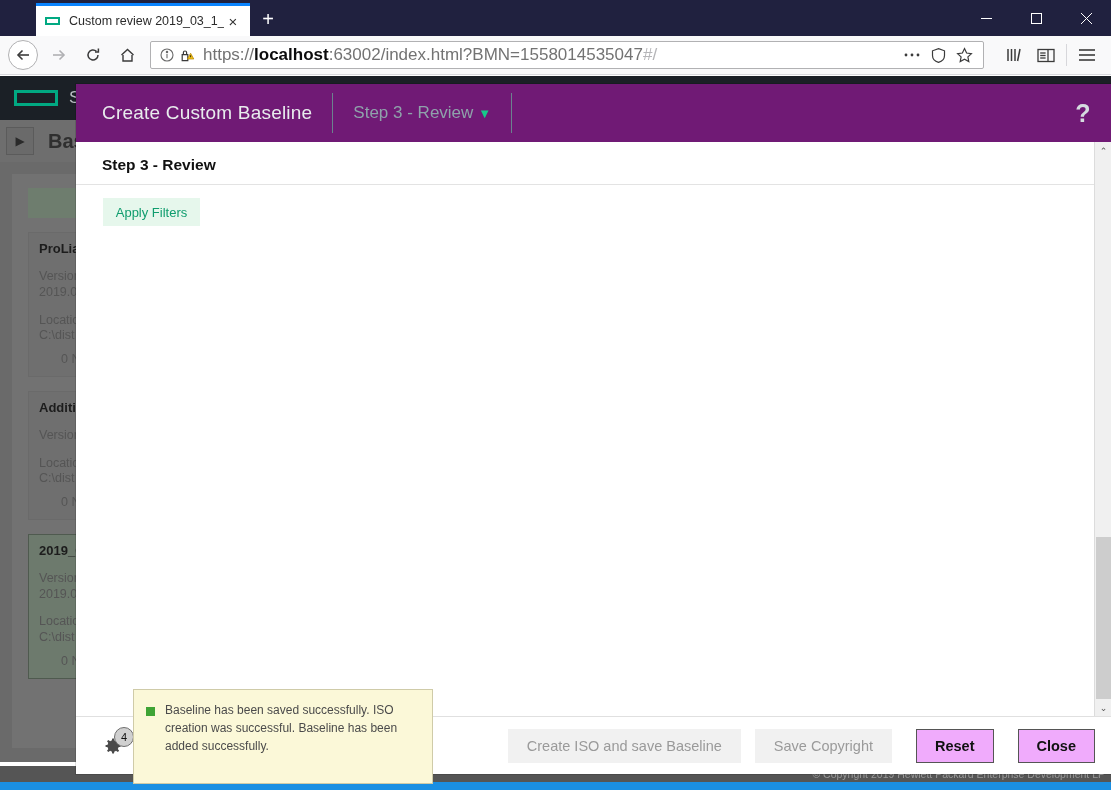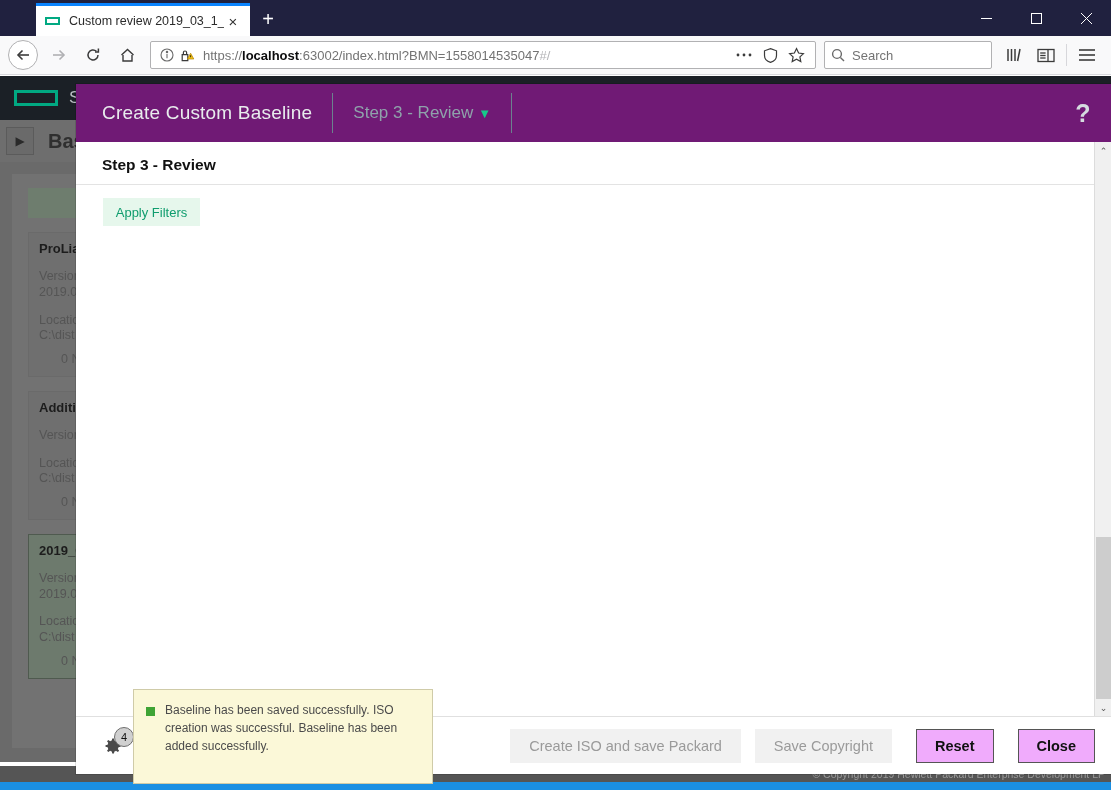--- a/index.html
+++ b/index.html
@@ -68,21 +68,21 @@
   .nav-btn.disabled { color: #b0b0b3; }
 
   .urlbar {
     flex: 1 1 auto; height: 28px; background: #ffffff;
     border: 1px solid #b1b1b3; border-radius: 2px;
     display: flex; align-items: center; margin: 0 8px 0 6px;
     padding: 0 6px; min-width: 0;
   }
   .url-icon { width: 20px; display: flex; align-items: center; justify-content: center; flex: 0 0 auto; }
   .url-text {
-    flex: 1 1 auto; font-size: 13px; color: #737373;
+    flex: 1 1 auto; font-size: 17px; color: #737373;
     white-space: nowrap; overflow: hidden; padding-left: 6px;
   }
   .url-text b { color: #0c0c0d; font-weight: 600; }
   .url-text .frag { color: #b5b5b8; }
   .url-action { width: 26px; display: flex; align-items: center; justify-content: center; color: #3b3b3b; flex: 0 0 auto; }
 
   .searchbar {
     width: 168px; height: 28px; background: #ffffff;
     border: 1px solid #b1b1b3; border-radius: 2px;
     display: flex; align-items: center; padding: 0 6px; flex: 0 0 auto;
@@ -339,21 +339,21 @@
 
   <div class="modal-footer">
     <div class="gear-wrap">
       <svg width="26" height="26" viewBox="0 0 24 24" fill="#4a4a4a">
         <path d="M12 8a4 4 0 1 0 0 8 4 4 0 0 0 0-8zm0 6.2A2.2 2.2 0 1 1 12 9.8a2.2 2.2 0 0 1 0 4.4z"></path>
         <path d="M20 12.8v-1.6l-2-.4a6.3 6.3 0 0 0-.6-1.5l1.2-1.7-1.2-1.2-1.7 1.2a6.3 6.3 0 0 0-1.5-.6l-.4-2h-1.6l-.4 2a6.3 6.3 0 0 0-1.5.6L8.6 6.4 7.4 7.6l1.2 1.7a6.3 6.3 0 0 0-.6 1.5l-2 .4v1.6l2 .4a6.3 6.3 0 0 0 .6 1.5l-1.2 1.7 1.2 1.2 1.7-1.2a6.3 6.3 0 0 0 1.5.6l.4 2h1.6l.4-2a6.3 6.3 0 0 0 1.5-.6l1.7 1.2 1.2-1.2-1.2-1.7a6.3 6.3 0 0 0 .6-1.5l2-.4z"></path>
       </svg>
       <div class="gear-badge">4</div>
     </div>
     <div class="footer-spacer"></div>
-    <div class="btn disabled">Create ISO and save Packard</div>
+    <div class="btn disabled">Create ISO and save Baseline</div>
     <div class="btn disabled">Save Copyright</div>
     <div class="btn primary-outline">Reset</div>
     <div class="btn primary-outline">Close</div>
   </div>
 </div>
 
 <div class="toast">
   <div class="bullet"></div>
   <div class="msg">Baseline has been saved successfully. ISO creation was successful. Baseline has been added successfully.</div>
 </div>
@@ -446,27 +446,20 @@
         <path d="M8.5 1.6l6 2.2v4.6c0 3.3-2.6 5.9-6 7-3.4-1.1-6-3.7-6-7V3.8z"></path>
       </svg>
     </div>
     <div class="url-action">
       <svg width="17" height="17" viewBox="0 0 17 17" fill="none" stroke="#3b3b3b" stroke-width="1.2">
         <polygon points="8.5,1.6 10.6,6 15.4,6.6 11.9,9.9 12.8,14.6 8.5,12.3 4.2,14.6 5.1,9.9 1.6,6.6 6.4,6"></polygon>
       </svg>
     </div>
   </div>
 
-  <div class="searchbar">
-    <svg width="14" height="14" viewBox="0 0 14 14" fill="none" stroke="#6a6a6a" stroke-width="1.4">
-      <circle cx="6" cy="6" r="4.4"></circle>
-        <line x1="9.4" y1="9.4" x2="13" y2="13"></line>
-    </svg>
-    <span class="ph">Search</span>
-  </div>
 
   <div class="toolbar-icons">
     <div class="tb-icon">
       <svg width="18" height="16" viewBox="0 0 18 16" stroke="#3b3b3b" stroke-width="1.5" fill="none">
         <line x1="3" y1="2" x2="3" y2="14"></line>
           <line x1="6.5" y1="2" x2="6.5" y2="14"></line>
         <line x1="10" y1="2" x2="10" y2="14"></line>
           <line x1="15" y1="2" x2="12.6" y2="14"></line>
       </svg>
     </div>

